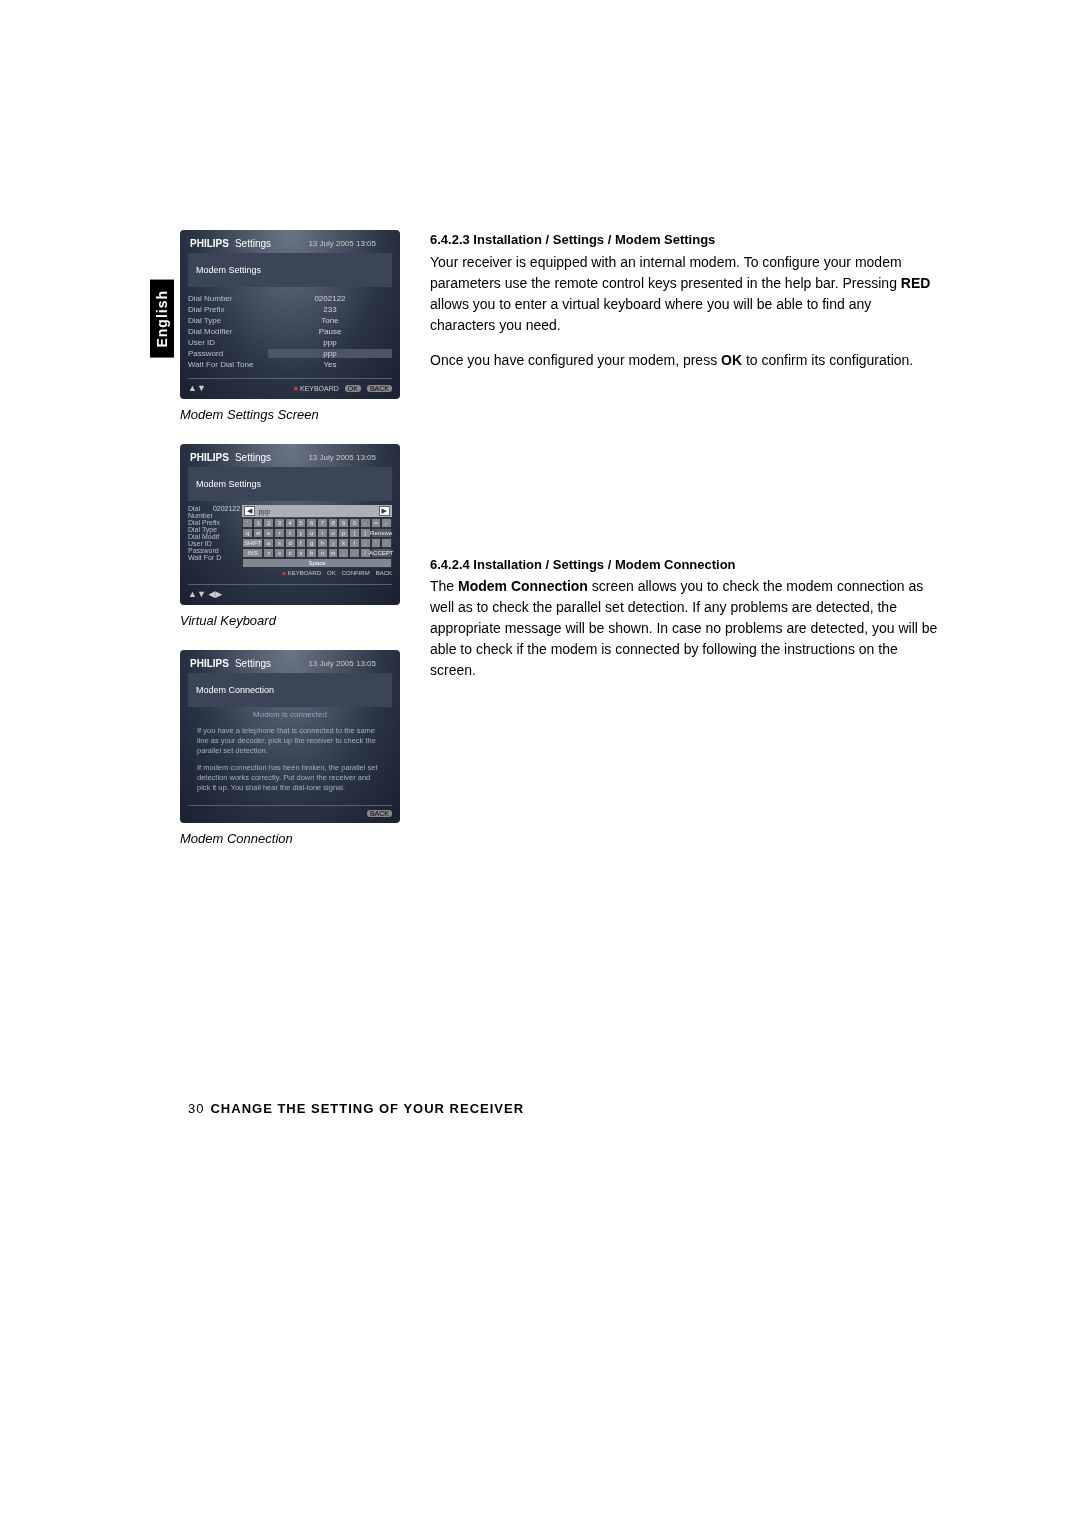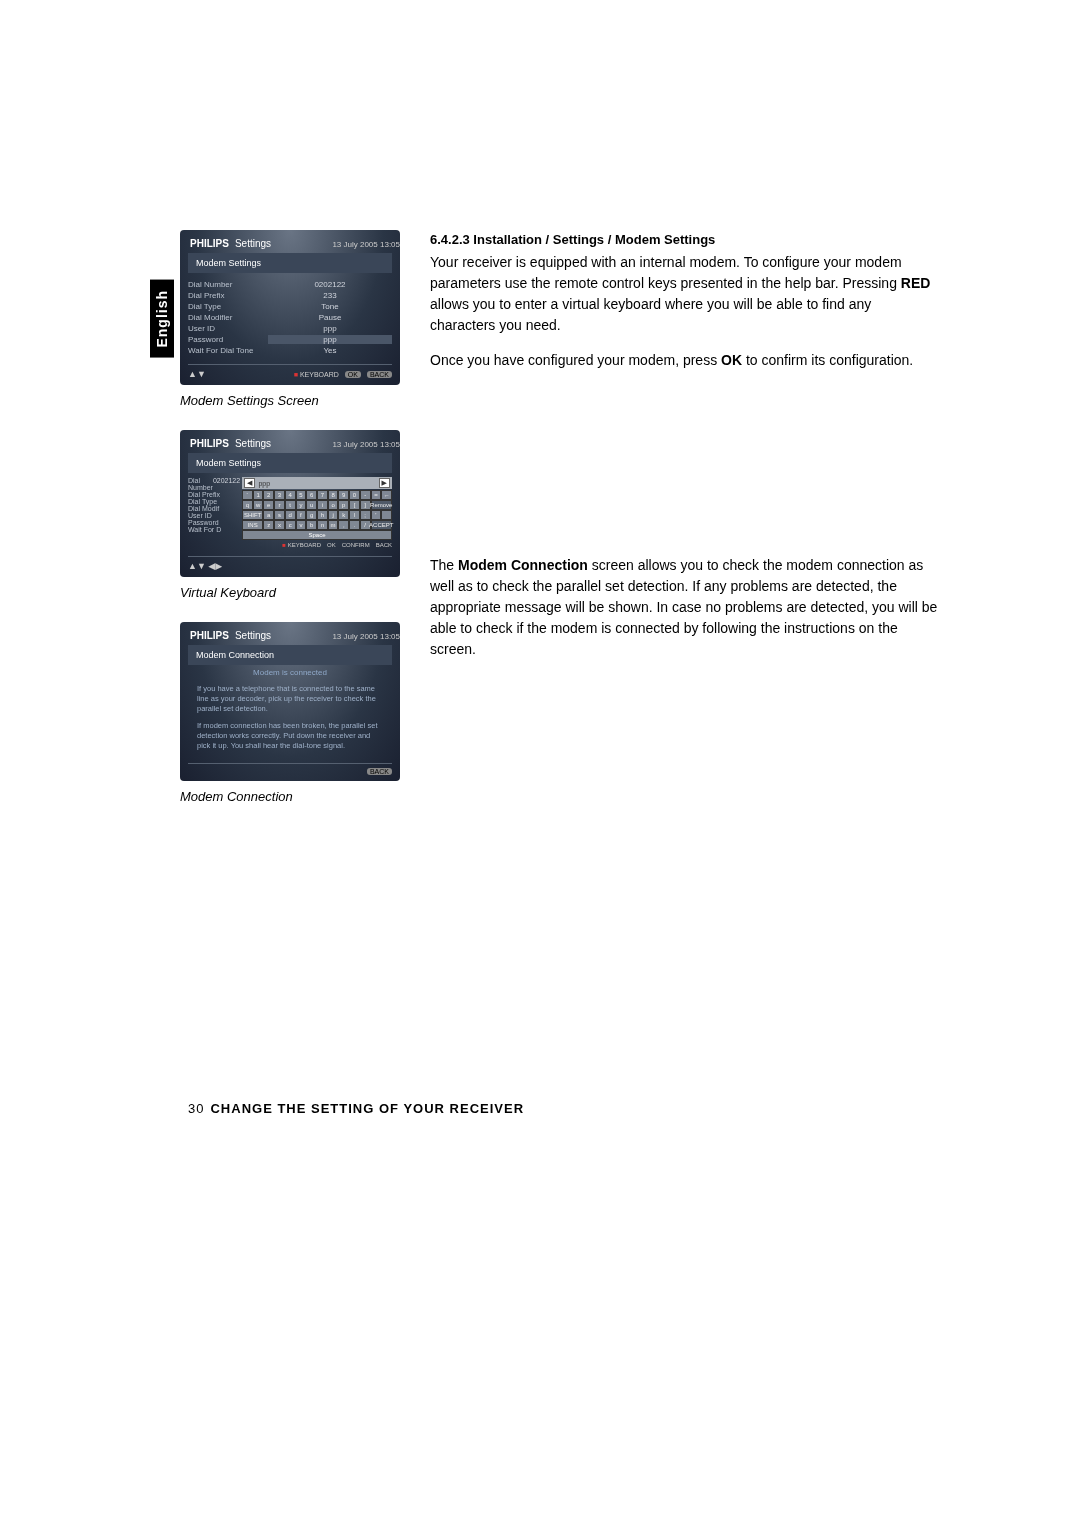--- a/index.html
+++ b/index.html
@@ -43,31 +43,31 @@
     width: 220px;
     background: radial-gradient(ellipse at top, #6a7585 0%, #2a3545 60%, #1a2030 100%);
     border-radius: 4px;
     padding-bottom: 6px;
     margin-bottom: 8px;
     font-size: 8px;
     color: #fff;
   }
   .ss-header {
     display: flex;
-    align-items: flex-end;
+    align-items: center;
     padding: 8px 10px 4px 10px;
     position: relative;
   }
   .ss-brand { font-weight: bold; font-size: 10px; }
   .ss-title { margin-left: 6px; font-size: 10px; }
-  .ss-date { position: absolute; right: 0; font-size: 8px; color: #ccc; }
+  .ss-date { position: absolute; right: 24px; font-size: 8px; color: #ccc; }
   .ss-subheader {
     background: #3a4658;
     margin: 0 8px;
-    padding: 5px 8px;
+    padding: 12px 8px;
     font-size: 9px;
   }
   .ss-body {
     margin: 6px 8px;
   }
   .ss-row {
     display: flex;
     font-size: 8px;
     padding: 1px 0;
   }
@@ -331,20 +331,21 @@
     <div class="section-head">6.4.2.3 Installation / Settings / Modem Settings</div>
     <p class="para">
       <span>Your receiver is equipped with an internal modem. To configure your modem parameters use the remote control keys presented in the help bar. Pressing </span><span class="bold">RED</span><span> allows you to enter a virtual keyboard where you will be able to find any characters you need.</span>
     </p>
     <p class="para">
       <span>Once you have configured your modem, press </span><span class="bold">OK</span><span> to confirm its configuration.</span>
     </p>
 
     <div style="height:170px;"></div>
 
+    <div class="section-head">6.4.2.4 Installation / Settings / Modem Connection</div>
     <p class="para">
       <span>The </span><span class="bold">Modem Connection</span><span> screen allows you to check the modem connection as well as to check the parallel set detection. If any problems are detected, the appropriate message will be shown. In case  no problems are detected, you will be able to check if the modem is connected by following the instructions on the screen.</span>
     </p>
   </div>
 </div>
 
 <div class="page-footer">
   <span class="num">30</span><span class="title">CHANGE THE SETTING OF YOUR RECEIVER</span>
 </div>
 

